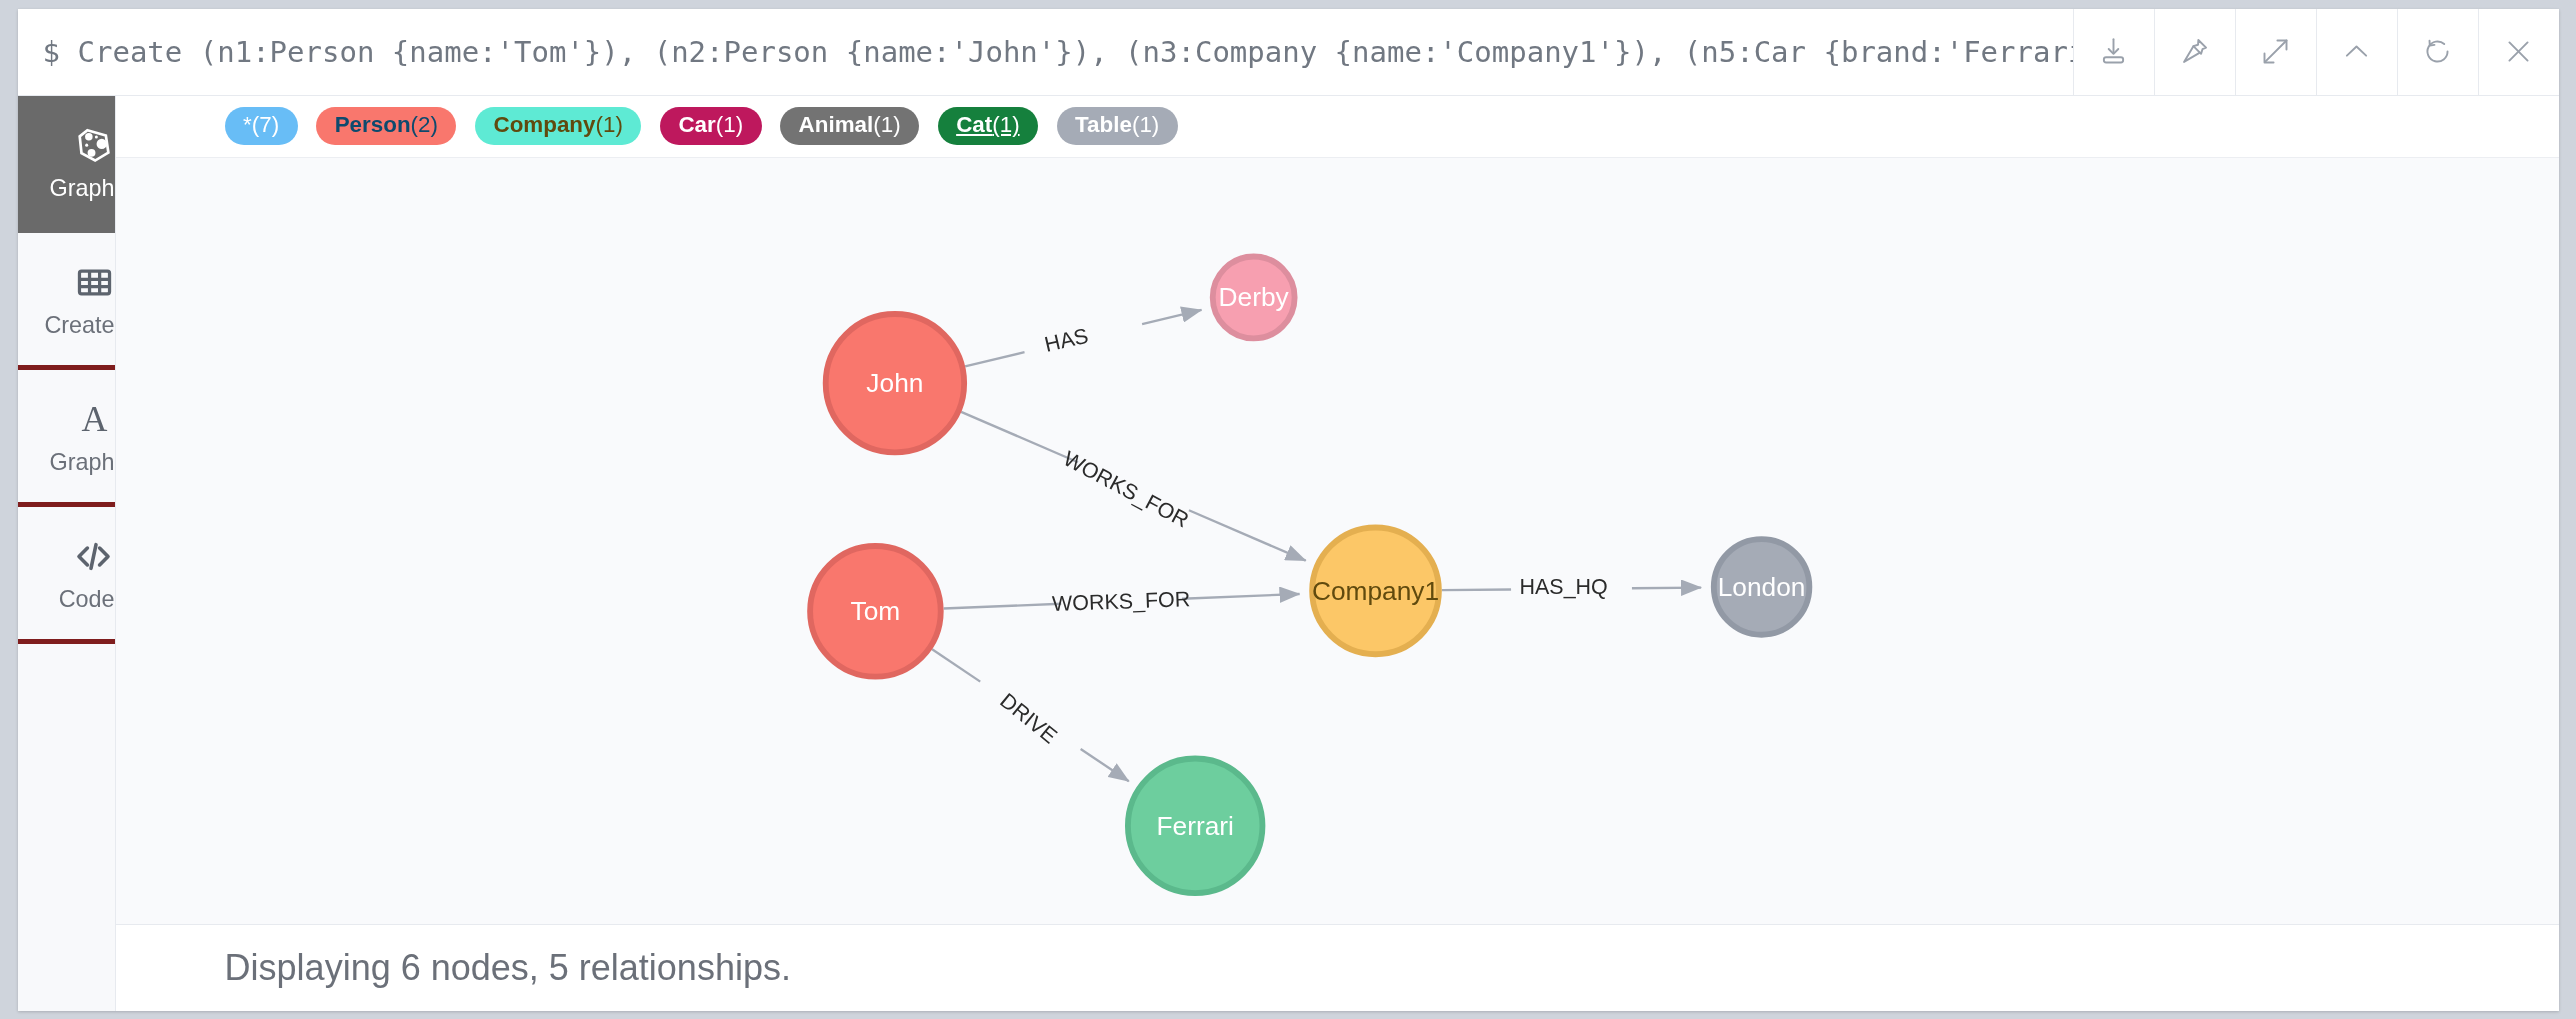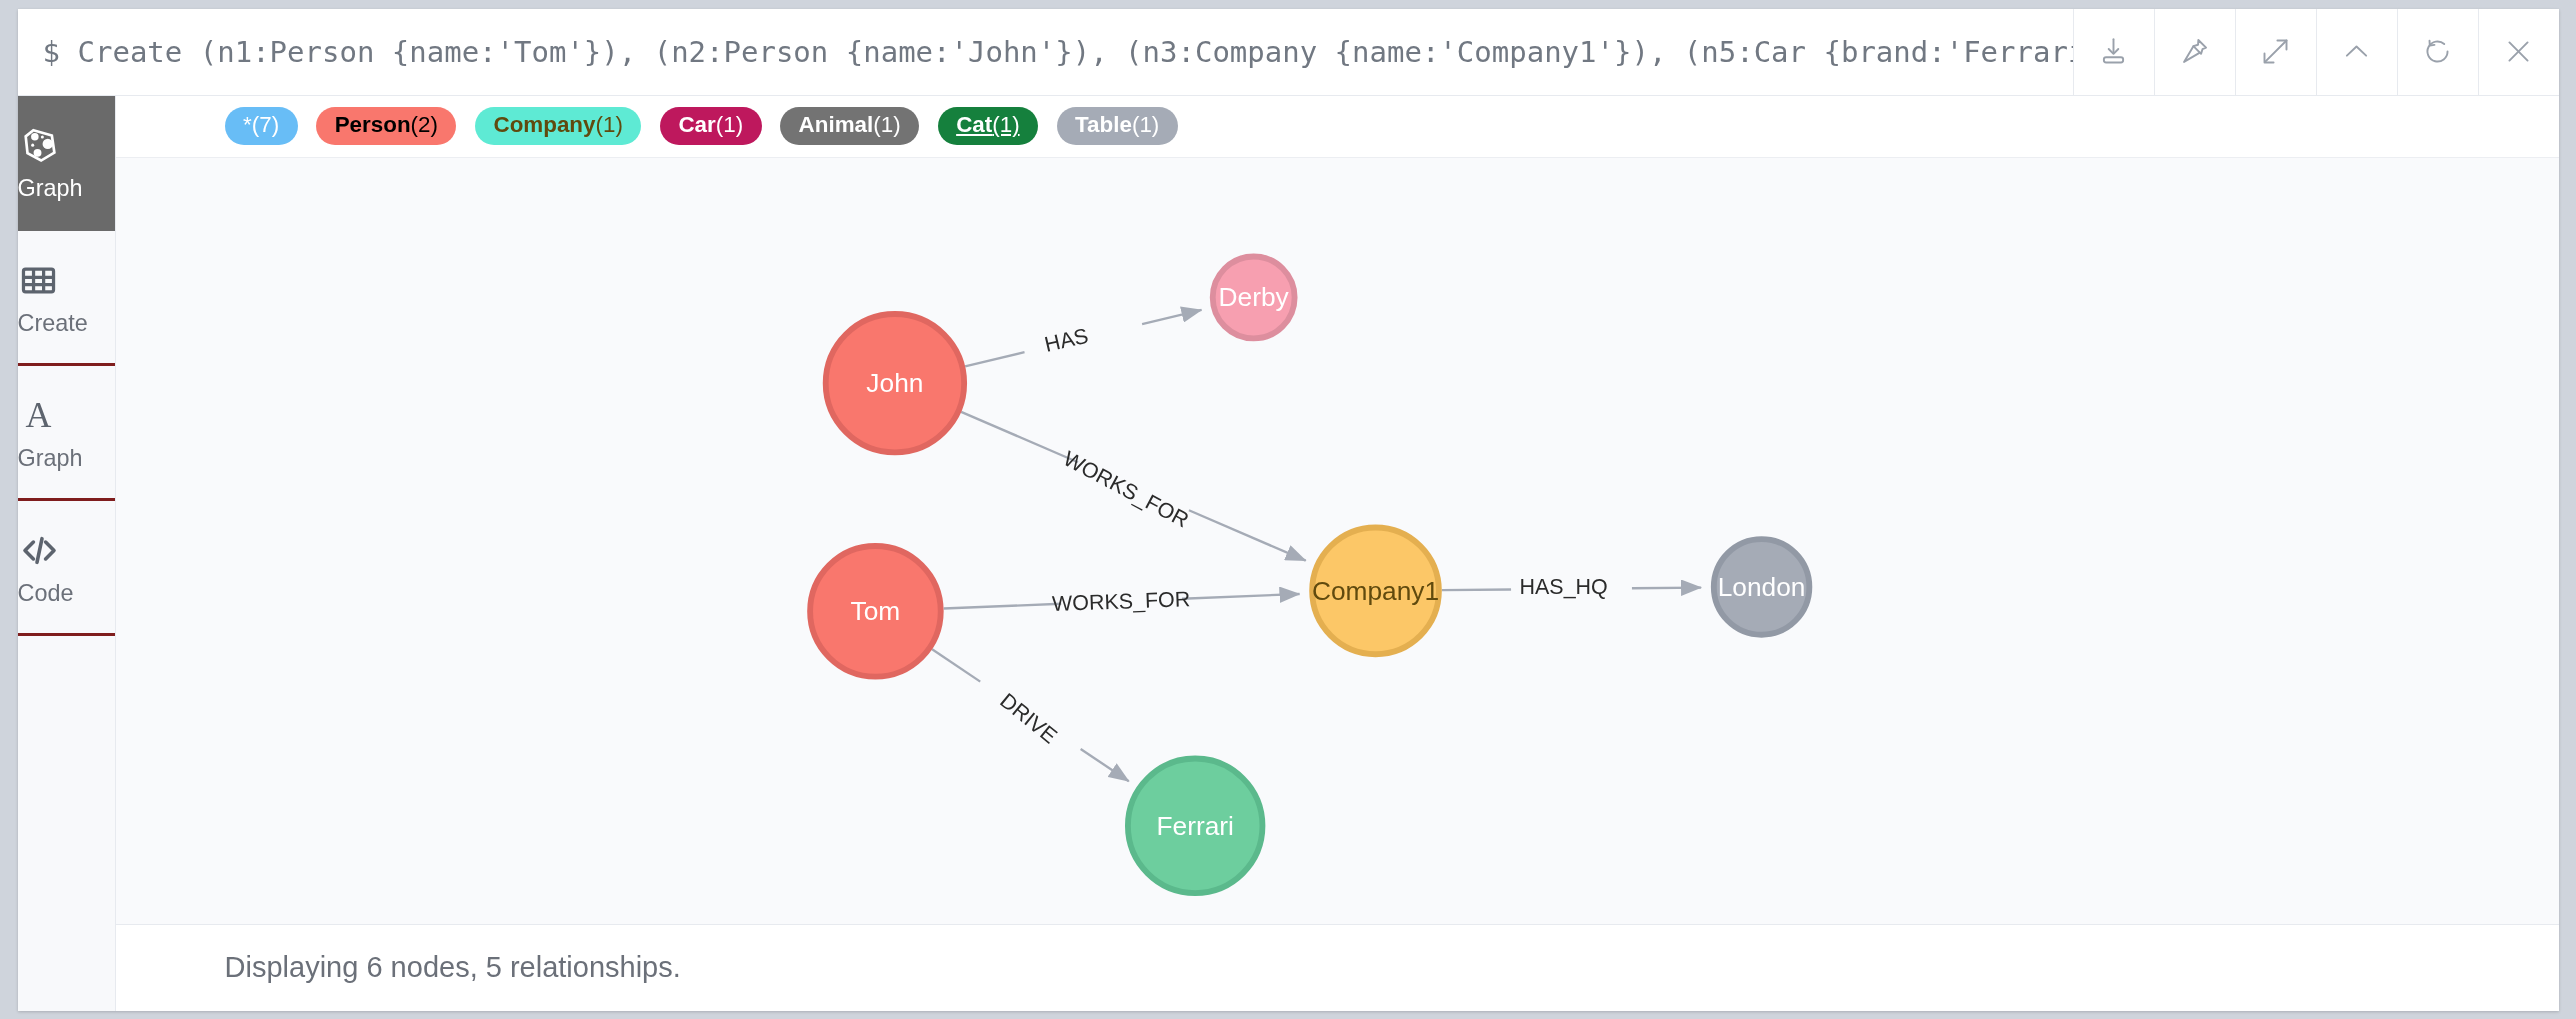--- a/index.html
+++ b/index.html
@@ -40,23 +40,23 @@
   
   .body-row{flex:1;display:flex;min-height:0;}
   .sidebar{
     width:97px;min-width:97px;
     background:#f8f9fb;
     border-right:1px solid #e7eaef;
     display:flex;flex-direction:column;
   }
   .side-item{
     height:132px;
-    display:flex;flex-direction:column;align-items:flex-start;justify-content:center;
+    display:flex;flex-direction:column;align-items:flex-end;justify-content:center;
     gap:9.8px;color:#6b7079;cursor:pointer;
-    border-bottom:3px solid #7f1d1d;
+    border-bottom:5px solid #7f1d1d;
   }
   .side-item.active{background:#6a6a6a;color:#ffffff;border-bottom-color:#6a6a6a;}
   .side-label{font-size:23.4px;line-height:1;}
   .side-ico{height:45px;display:flex;align-items:center;justify-content:center;}
   .side-ico svg{display:block;}
   .side-fill{flex:1;border-right:0;}
   .main{flex:1;display:flex;flex-direction:column;min-width:0;}
   
   .legend{
     min-height:61px;height:61px;
@@ -84,21 +84,21 @@
     font-family:"Liberation Sans",sans-serif;
     font-size:22px;fill:#2b2b2b;text-anchor:middle;dominant-baseline:central;
     pointer-events:none;
   }
   
   .footer{
     min-height:86px;height:86px;
     display:flex;align-items:center;
     padding-left:109px;
     background:#fff;border-top:1px solid #e7eaef;
-    font-size:29px;color:#6b7079;
+    font-size:36px;color:#6b7079;
   }
 </style>
 </head>
 <body>
 
 <div class="frame">
 
   <div class="querybar">
     <div class="query-text">
       <span>$</span>&nbsp;<span>Create (n1:Person {name:'Tom'}), (n2:Person {name:'John'}), (n3:Company {name:'Company1'}), (n5:Car {brand:'Ferrari'}), (n6:Animal:…</span>
@@ -186,21 +186,21 @@
           </svg>
         </span>
         <span class="side-label">Code</span>
       </div>
       <div class="side-fill"></div>
     </div>
 
     <div class="main">
       <div class="legend">
           <div class="pill" style="background: rgb(104, 189, 246); color: rgb(255, 255, 255);"><i>*</i><i>(7)</i></div>
-          <div class="pill" style="background: rgb(249, 119, 109); color: #000000;"><b>Person</b><i>(2)</i></div>
+          <div class="pill" style="background: rgb(249, 119, 109); color: #0c4a6e;"><b>Person</b><i>(2)</i></div>
           <div class="pill" style="background: #5eead4; color: rgb(96, 74, 14);"><b>Company</b><i>(1)</i></div>
           <div class="pill" style="background: #be185d; color: rgb(255, 255, 255);"><b>Car</b><i>(1)</i></div>
           <div class="pill" style="background: #737373; color: rgb(255, 255, 255);"><b>Animal</b><i>(1)</i></div>
           <div class="pill" style="background: #15803d; color: rgb(255, 255, 255); text-decoration: underline;"><b>Cat</b><i>(1)</i></div>
           <div class="pill" style="background: rgb(165, 171, 182); color: rgb(255, 255, 255);"><b>Table</b><i>(1)</i></div>
         </div>
       <div class="canvas-wrap">
         <svg id="graph-svg" width="2444" height="738" viewBox="0 0 2507 757">
           <defs>
             <marker id="arrowhead" markerWidth="9" markerHeight="7" refX="8.6" refY="3.5" orient="auto">

